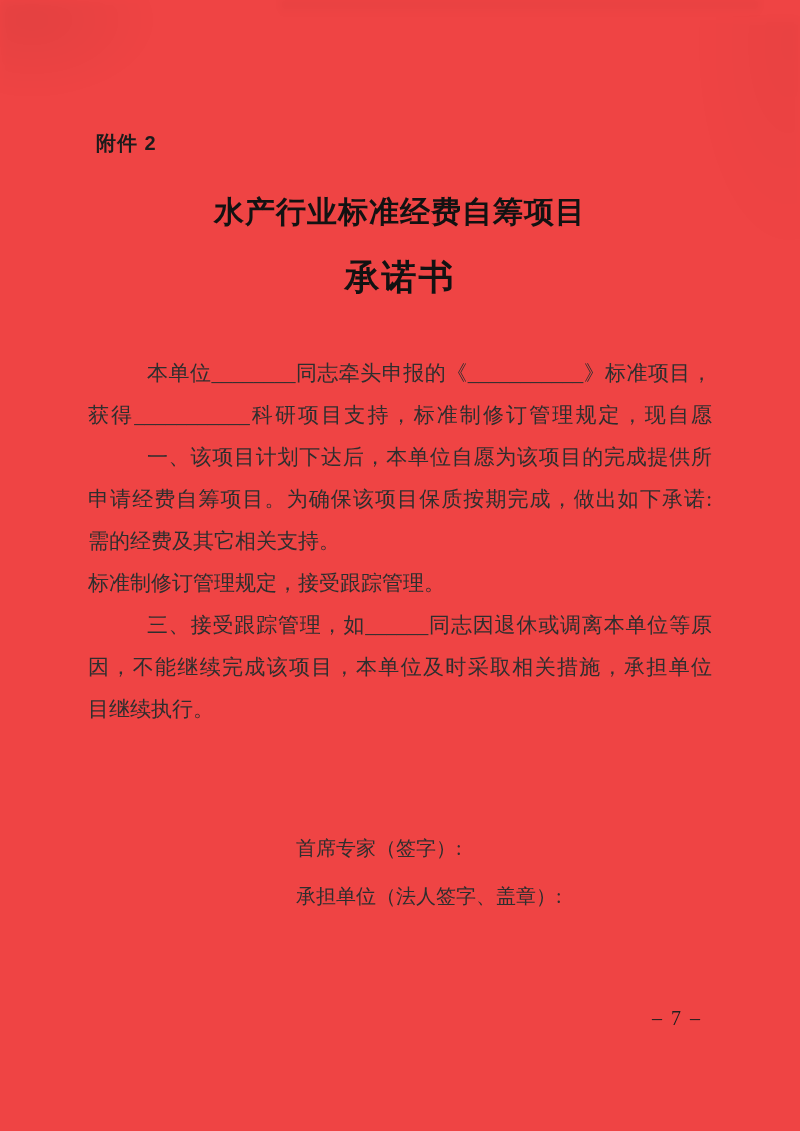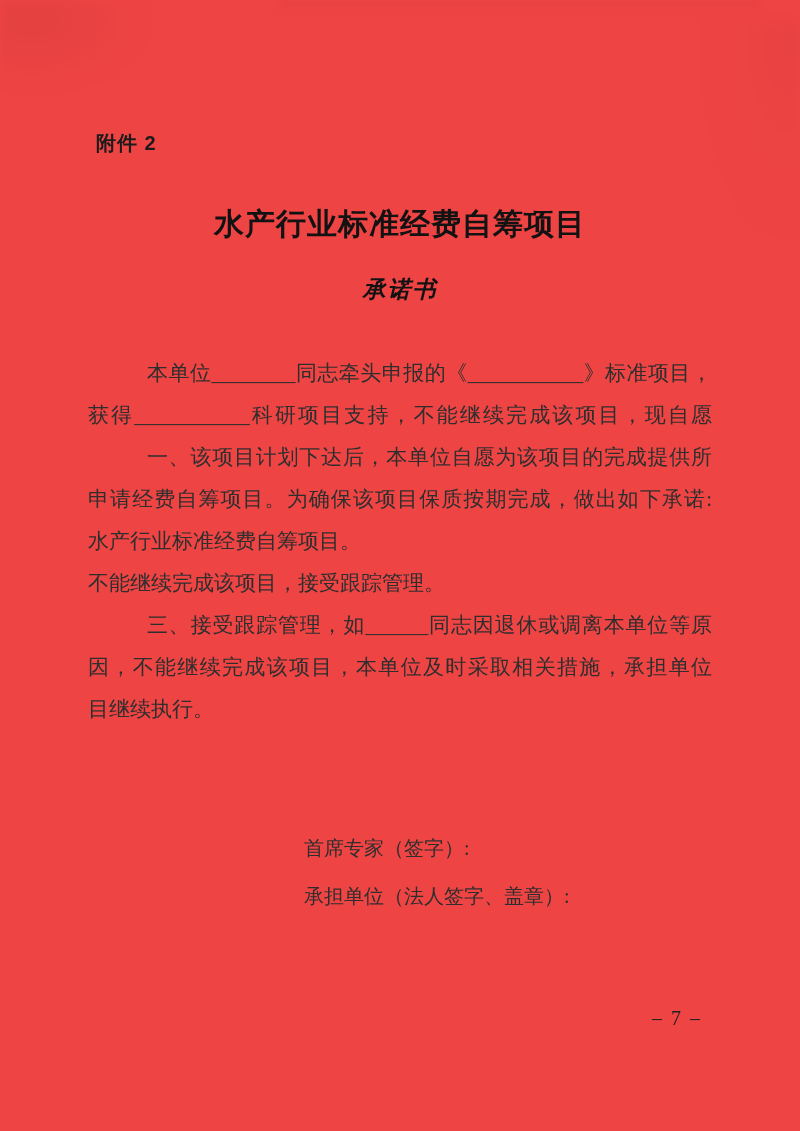--- a/index.html
+++ b/index.html
@@ -47,35 +47,34 @@
     font-size: 20px;
     line-height: 26px;
     font-weight: bold;
     color: #1b1b1b;
     letter-spacing: 1px;
   }
   .doc-title {
     position: absolute;
     left: 0;
     right: 0;
-    top: 191px;
+    top: 179px;
     text-align: center;
     font-weight: bold;
     color: #121212;
   }
   .doc-title .t1 {
     font-size: 30px;
     line-height: 66px;
     letter-spacing: 1px;
   }
   .doc-title .t2 {
-    font-size: 23px;
+    font-size: 35px;
     line-height: 66px;
     letter-spacing: 2px;
-    font-style: italic;
   }
   .body-text {
     position: absolute;
     left: 88px;
     top: 352px;
     width: 624px;
     font-size: 21px;
     color: #2e2e2e;
   }
   .line {
@@ -85,21 +84,21 @@
   }
   .line.fill {
     text-align: justify;
     text-align-last: justify;
   }
   .line.indent {
     text-indent: 59px;
   }
   .sig-line {
     position: absolute;
-    left: 304px;
+    left: 296px;
     font-size: 20px;
     line-height: 26px;
     color: #2e2e2e;
     white-space: nowrap;
   }
   .sig-1 { top: 835px; }
   .sig-2 { top: 883px; }
   .page-number {
     position: absolute;
     left: 652px;
@@ -122,25 +121,25 @@
 
   <div class="attachment-label">附件 2</div>
 
   <div class="doc-title">
     <div class="t1">水产行业标准经费自筹项目</div>
     <div class="t2">承诺书</div>
   </div>
 
   <div class="body-text">
     <div class="line fill indent">本单位________同志牵头申报的《___________》标准项目，已</div>
-    <div class="line fill">获得___________科研项目支持，不能继续完成该项目，现自愿</div>
+    <div class="line fill">获得___________科研项目支持，标准制修订管理规定，现自愿</div>
     <div class="line fill indent">一、该项目计划下达后，本单位自愿为该项目的完成提供所</div>
     <div class="line fill">申请经费自筹项目。为确保该项目保质按期完成，做出如下承诺:</div>
-    <div class="line">水产行业标准经费自筹项目。</div>
-    <div class="line">不能继续完成该项目，接受跟踪管理。</div>
+    <div class="line">需的经费及其它相关支持。</div>
+    <div class="line">标准制修订管理规定，接受跟踪管理。</div>
     <div class="line fill indent">三、接受跟踪管理，如______同志因退休或调离本单位等原</div>
     <div class="line fill">因，不能继续完成该项目，本单位及时采取相关措施，承担单位</div>
     <div class="line">目继续执行。</div>
   </div>
 
   <div class="sig-line sig-1">首席专家（签字）:</div>
 
   <div class="sig-line sig-2">承担单位（法人签字、盖章）:</div>
 
   <div class="page-number">– 7 –</div>

